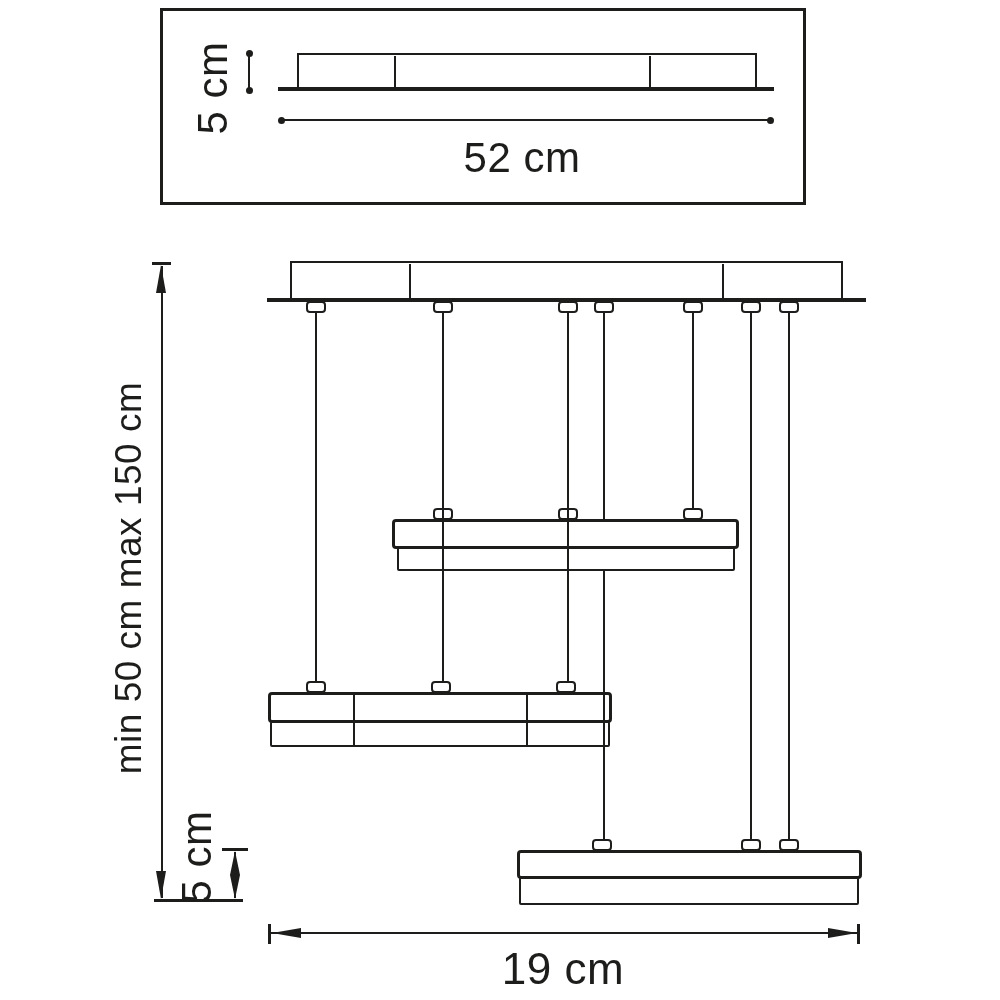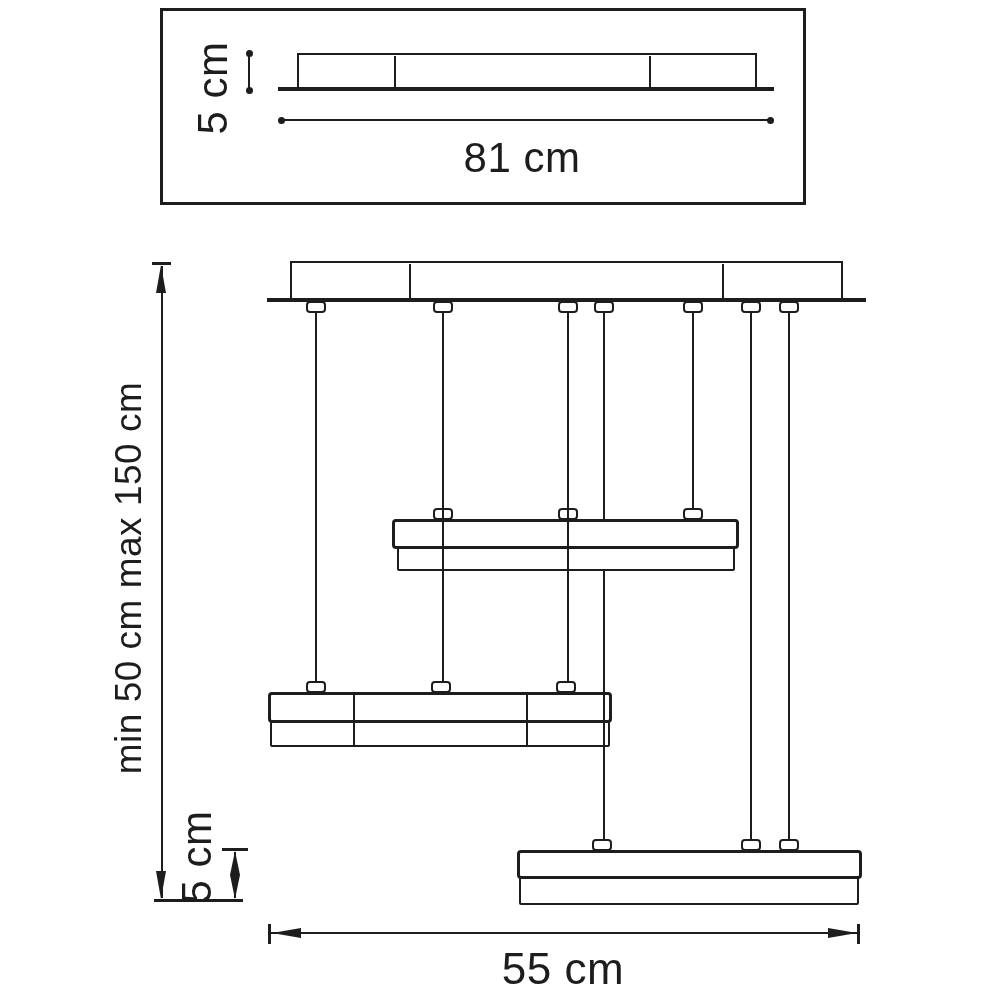--- a/index.html
+++ b/index.html
@@ -46,21 +46,21 @@
     <div class="dot" style="left:245.5px;top:86.5px;"></div>
 
     <div class="rect" style="left:297px;top:53px;width:460px;height:36px;border-width:2.5px;border-radius:0;"></div>
     <div class="vline" style="left:394px;top:56px;width:1.8px;height:31px;"></div>
     <div class="vline" style="left:649px;top:56px;width:1.8px;height:31px;"></div>
     <div class="hline" style="left:278px;top:87px;width:496px;height:4px;"></div>
 
     <div class="hline" style="left:280px;top:119px;width:491px;height:2px;z-index:5;"></div>
     <div class="dot" style="left:277.5px;top:116.5px;"></div>
     <div class="dot" style="left:766.5px;top:116.5px;"></div>
-    <div class="dim-label" style="left:422px;top:136px;width:200px;font-size:42px;">81 cm</div>
+    <div class="dim-label" style="left:422px;top:136px;width:200px;font-size:42px;">52 cm</div>
   </div>
 
   <div class="abs">
 
     <div class="rect" style="left:290px;top:261px;width:553px;height:39px;border-width:2.5px;border-radius:0;"></div>
     <div class="vline" style="left:409px;top:264px;width:1.8px;height:34px;"></div>
     <div class="vline" style="left:722px;top:264px;width:1.8px;height:34px;"></div>
     <div class="hline" style="left:267px;top:298px;width:599px;height:3.5px;"></div>
 
     <div class="connector" style="left:305.5px;top:301px;"></div>
@@ -112,16 +112,16 @@
     <div class="vline z5" style="left:234px;top:852px;width:2px;height:46px;"></div>
     <div class="arrow arrow-up small" style="left:229.5px;top:851px;"></div>
     <div class="arrow arrow-down small" style="left:229.5px;top:875px;"></div>
     <div class="dim-label rot" style="left:137px;top:835px;width:120px;height:44px;font-size:42px;">5 cm</div>
 
     <div class="tick" style="left:268px;top:924px;width:3px;height:20px;"></div>
     <div class="tick" style="left:857px;top:924px;width:3px;height:20px;"></div>
     <div class="hline z5" style="left:271px;top:932px;width:587px;height:2px;"></div>
     <div class="arrow arrow-left" style="left:272px;top:927.5px;"></div>
     <div class="arrow arrow-right" style="left:828px;top:927.5px;"></div>
-    <div class="dim-label" style="left:463px;top:947px;width:200px;font-size:44px;">55 cm</div>
+    <div class="dim-label" style="left:463px;top:947px;width:200px;font-size:44px;">19 cm</div>
   </div>
 
 </div>
 
 </body></html>

